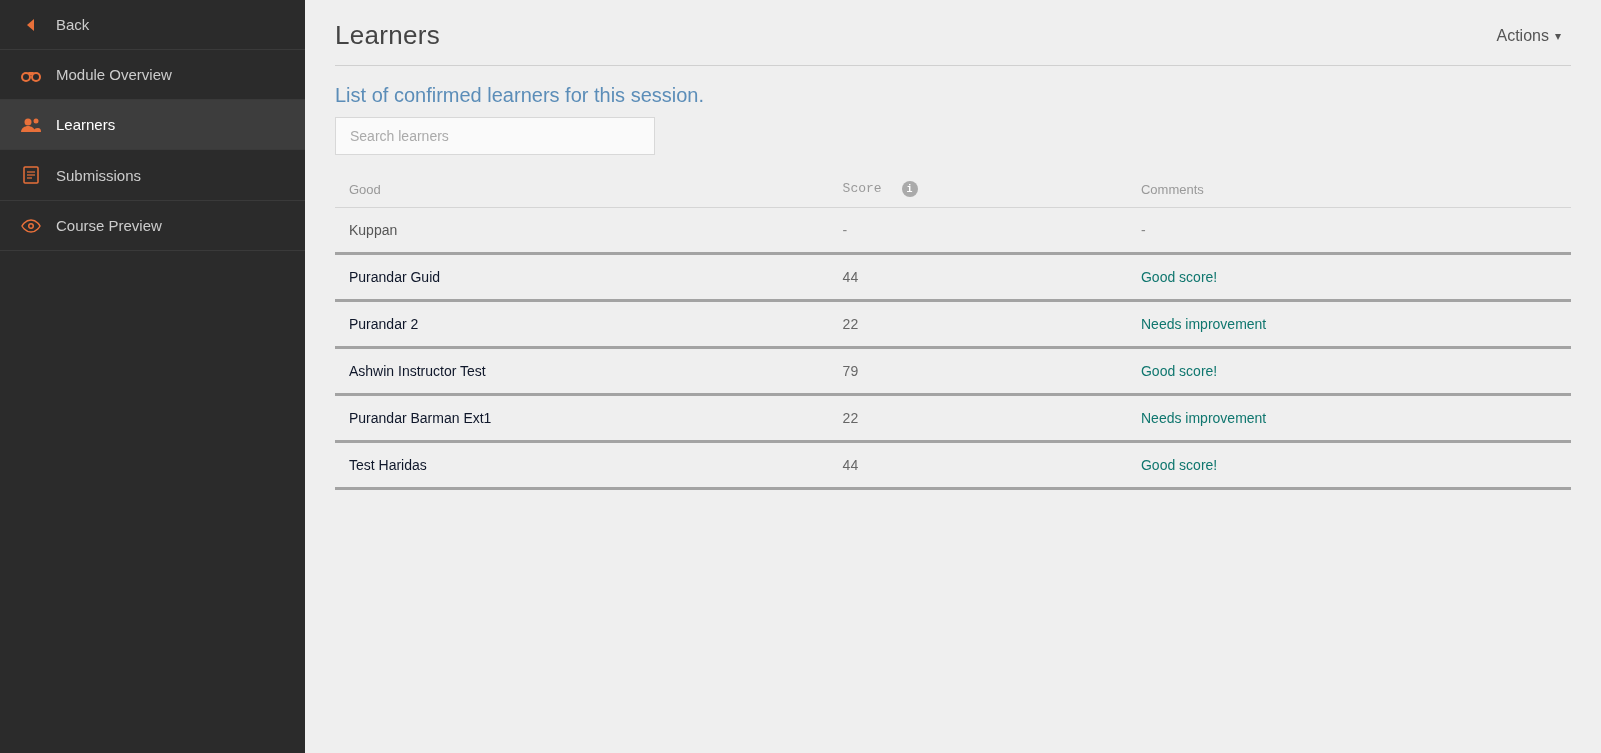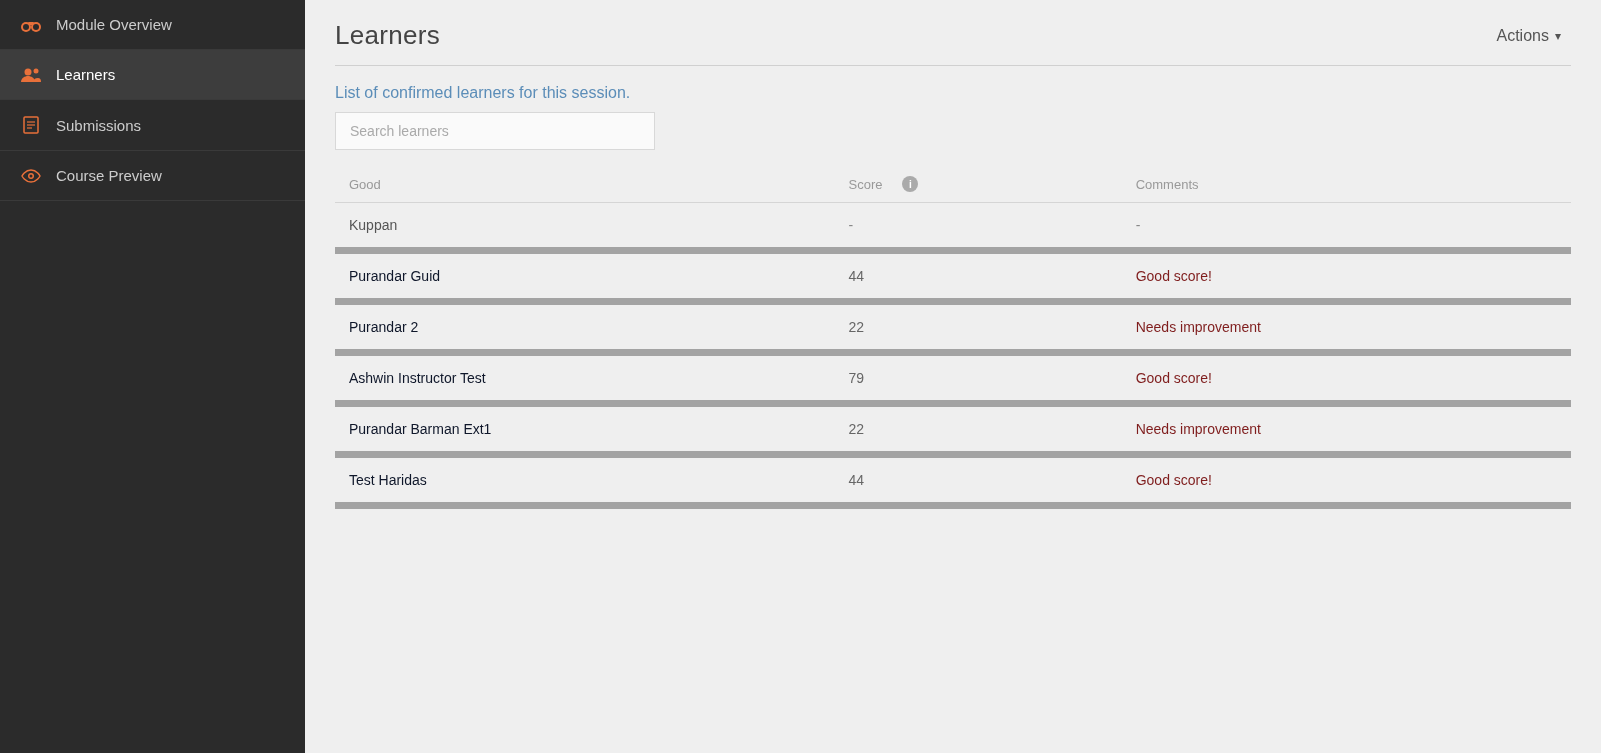--- a/index.html
+++ b/index.html
@@ -74,21 +74,21 @@
     }
 
     .divider {
       border: none;
       border-top: 1px solid #d0d0d0;
       margin: 14px 30px 0 30px;
     }
 
     .subtitle {
       color: #5b8db8;
-      font-size: 16px;
+      font-size: 20px;
       padding: 18px 30px 10px 30px;
     }
 
     .search-bar-row {
       display: flex;
       justify-content: flex-start;
       padding: 0 30px 16px 30px;
     }
 
     .search-input {
@@ -120,61 +120,70 @@
       text-align: left;
       font-weight: 400;
       color: #999999;
       font-size: 13px;
       padding: 10px 14px 10px 14px;
       border-bottom: 1px solid #d5d5d5;
     }
 
     .th-score {
       display: flex;
-      align-items: flex-end;
+      align-items: flex-start;
       gap: 20px;
+      font-family: Liberation Mono, monospace;
     }
 
     .info-icon {
       width: 16px;
       height: 16px;
       border-radius: 50%;
       background: #aaaaaa;
       color: white;
       font-size: 10px;
       display: inline-flex;
       align-items: center;
       justify-content: center;
       font-weight: bold;
       cursor: pointer;
       flex-shrink: 0;
     }
 
     tbody tr {
-      border-bottom: 7px solid #a3a3a3;
+      border-bottom: 3px solid #a3a3a3;
     }
 
     tbody tr td {
       padding: 14px 14px;
       font-size: 14px;
       color: #555555;
     }
 
     td.name-link { color: #0f172a; cursor: pointer; }
     td.name-plain { color: #555555; }
 
     td.score-cell { color: #666666; }
-    td.comment-cell { color: #7f1d1d; }
+    td.comment-cell { color: #0f766e; }
     td.dash { color: #888888; }
   </style>
 </head>
 <body>
 
 <nav class="sidebar">
 
+  <div class="sidebar-item">
+    <span class="sidebar-icon icon-orange">
+      <svg width="14" height="14" viewBox="0 0 14 14" fill="currentColor">
+        <polygon points="10,1 3,7 10,13"></polygon>
+      </svg>
+    </span>
+    <span>Back</span>
+  </div>
 
   <div class="sidebar-item">
     <span class="sidebar-icon icon-orange">
       <svg width="20" height="14" viewBox="0 0 20 14" fill="currentColor">
         <ellipse cx="5" cy="9" rx="5" ry="5"></ellipse>
         <ellipse cx="15" cy="9" rx="5" ry="5"></ellipse>
         <rect x="7" y="4" width="6" height="3" rx="1"></rect>
         <ellipse cx="5" cy="9" rx="3" ry="3" fill="#2b2b2b"></ellipse>
         <ellipse cx="15" cy="9" rx="3" ry="3" fill="#2b2b2b"></ellipse>
       </svg>

